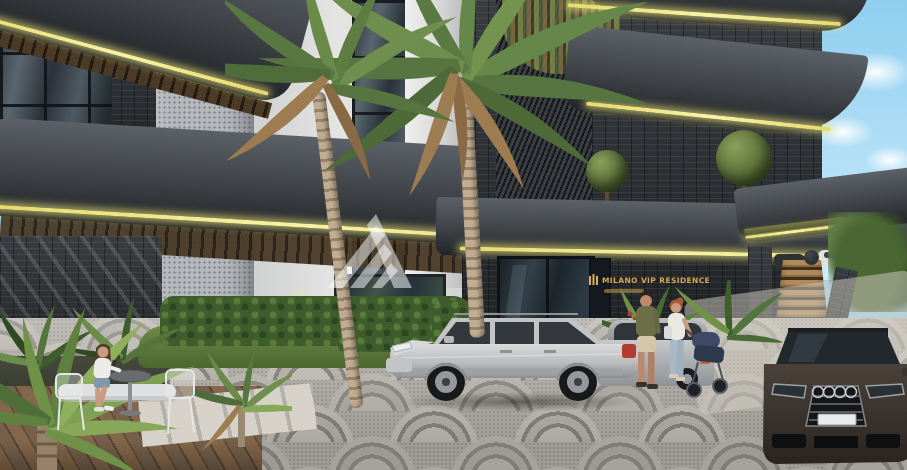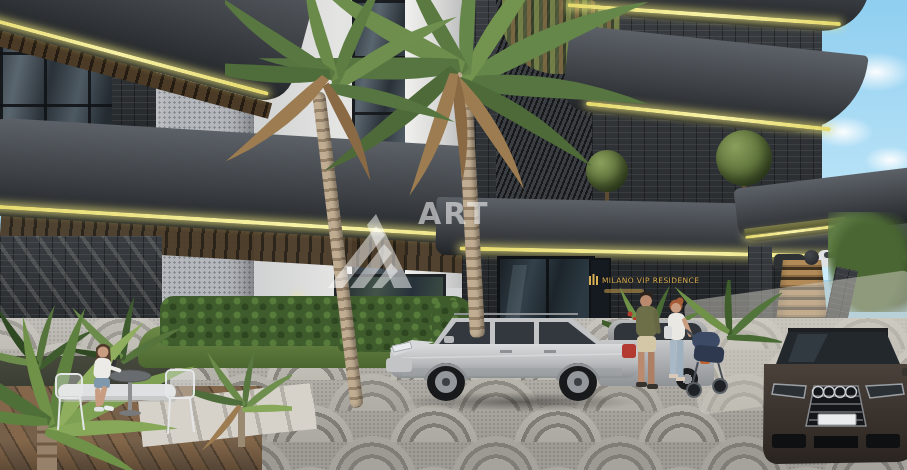--- a/index.html
+++ b/index.html
@@ -16,21 +16,21 @@
   .cobble{background-color:#b3b0a9;background-image:radial-gradient(circle 58px at 50% 112%,#c2bfb7 0 22px,#8b8881 22px 26px,#b7b4ac 26px 34px,#8b8881 34px 38px,#c2bfb7 38px 44px,rgba(0,0,0,0) 45px),radial-gradient(circle 58px at 50% 112%,#bcb9b1 0 22px,#918e87 22px 26px,#b2afa7 26px 34px,#918e87 34px 38px,#bcb9b1 38px 44px,rgba(0,0,0,0) 45px),radial-gradient(rgba(70,70,64,.18) 1px,rgba(0,0,0,0) 1.3px);background-size:124px 62px,124px 62px,4px 4px;background-position:0 0,62px 31px,0 0}
   .hedge{background-color:#3f5c2c;background-image:radial-gradient(circle at 5px 5px,#567b3a 3px,rgba(0,0,0,0) 4px),radial-gradient(circle at 13px 11px,#2f4721 3px,rgba(0,0,0,0) 4px);background-size:18px 14px;border-radius:14px 22px 6px 6px}
   .grass{background:linear-gradient(180deg,#6d8a46,#4c6630)}
   .treeblob{background:radial-gradient(ellipse at 50% 55%,#4a6633 0 55%,rgba(0,0,0,0) 75%),radial-gradient(circle at 30% 30%,#5e7c43 0 25%,rgba(0,0,0,0) 45%),radial-gradient(circle at 65% 35%,#46612f 0 26%,rgba(0,0,0,0) 46%),radial-gradient(circle at 80% 70%,#3a5228 0 24%,rgba(0,0,0,0) 42%)}
   .topiary{border-radius:50%;background:radial-gradient(circle at 35% 30%,#8a9e5c,#5a6f38 55%,#394c24);box-shadow:inset -5px -7px 12px rgba(0,0,0,.45)}
   .trunk{background:repeating-linear-gradient(180deg,#c0ad92 0 7px,#97836a 7px 10px);border-radius:6px;box-shadow:inset -3px 0 4px rgba(0,0,0,.35)}
   .deck{background:repeating-linear-gradient(60deg,#84674a 0 12px,#63503a 12px 14px,#76604a 14px 26px,#594734 26px 28px)}
   .cloud{background:radial-gradient(ellipse at center,rgba(255,255,255,.95),rgba(255,255,255,0) 70%)}
   .shadow{background:radial-gradient(ellipse at center,rgba(0,0,0,.42),rgba(0,0,0,0) 70%)}
   .wm-text{font-weight:700;color:rgba(255,255,255,.55);font-size:30px;letter-spacing:2px;line-height:40px;white-space:nowrap}
-  .sign-title{font-size:7.5px;font-weight:400;color:#d9ad52;letter-spacing:.4px;white-space:nowrap;text-shadow:0 0 1px rgba(0,0,0,.6)}
+  .sign-title{font-size:7.5px;font-weight:700;color:#d9ad52;letter-spacing:.4px;white-space:nowrap;text-shadow:0 0 1px rgba(0,0,0,.6)}
 </style>
 </head>
 <body>
 
 <div class="scene">
 
   <div class="abs" style="left:760px;top:0;width:147px;height:280px;background:linear-gradient(180deg,#8fcef0,#cdedfb)"></div>
   <div class="abs cloud" style="left:838px;top:52px;width:76px;height:40px"></div>
   <div class="abs cloud" style="left:812px;top:116px;width:62px;height:32px"></div>
   <div class="abs cloud" style="left:864px;top:146px;width:52px;height:28px"></div>
@@ -363,17 +363,16 @@
   <div class="abs" style="left:326px;top:192px;width:300px;height:108px">
     <svg style="position:absolute;left:0;top:0;width:88px;height:98px" viewBox="0 0 88 98">
       <g fill="#ffffff" fill-opacity="0.5">
         <polygon points="2,96 50,34 59,43 17,96"></polygon>
         <polygon points="24,96 58,52 66,61 38,96"></polygon>
         <polygon points="46,96 65,71 72,79 56,96"></polygon>
         <polygon points="50,22 86,96 68,96 41,33"></polygon>
       </g>
     </svg>
     <div class="abs" style="left:92px;top:2px">
-      <div class="wm-text">ART</div>
     </div>
   </div>
 
 </div>
 
 </body></html>

